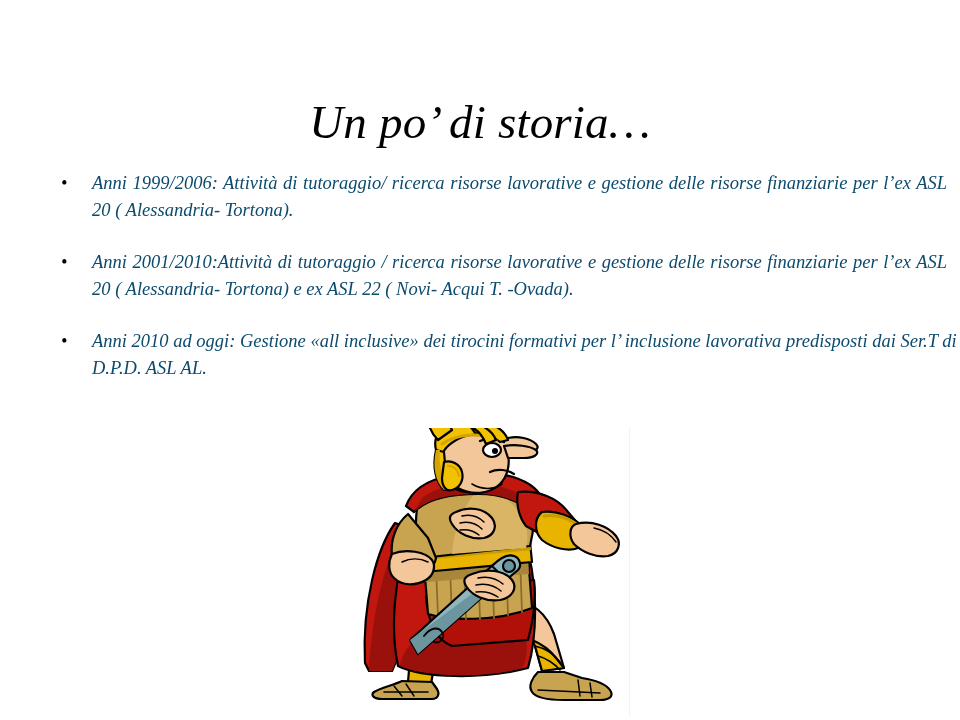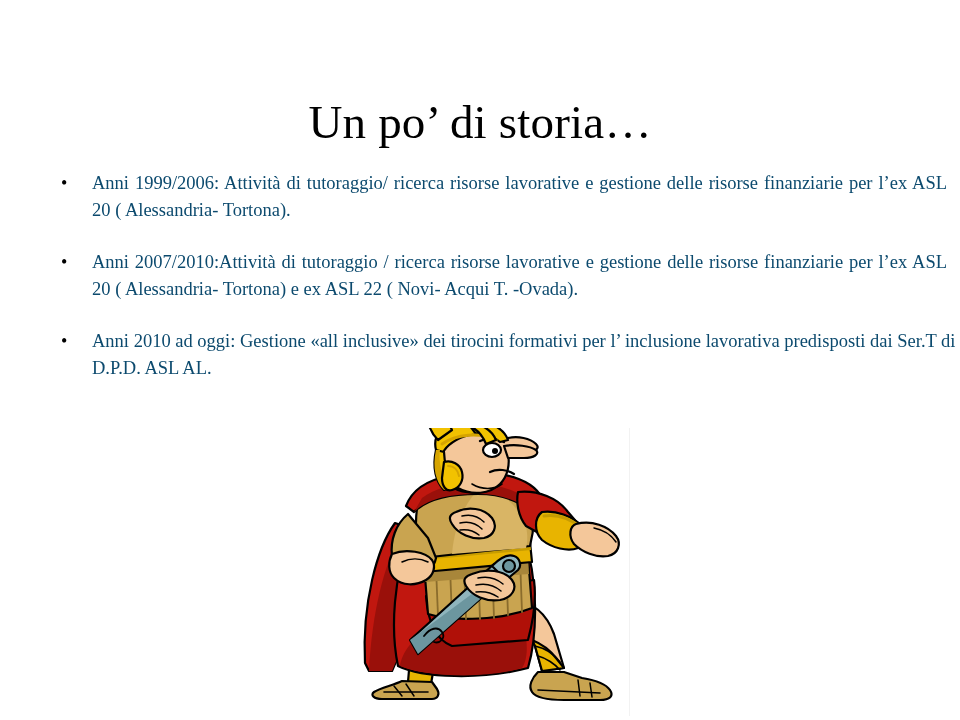--- a/index.html
+++ b/index.html
@@ -15,20 +15,21 @@
     color: #000000;
     position: relative;
   }
 
   .slide {
     position: absolute;
     left: 0; top: 0;
     width: 780px;
     height: 720px;
     background: #ffffff;
+    font-style: italic;
   }
 
   
   .slide-title {
     position: absolute;
     left: 0;
     top: 63px;
     width: 960px;
     text-align: center;
     font-family: "Liberation Serif", "DejaVu Serif", serif;
@@ -100,21 +101,21 @@
 
   <div class="body-list">
 
     <div class="bullet-row">
       <span class="bullet-marker">•</span>
       <div class="bullet-text justified">Anni   1999/2006: Attività di tutoraggio/ ricerca risorse lavorative  e gestione delle risorse finanziarie per l’ex ASL 20 ( Alessandria- Tortona).</div>
     </div>
 
     <div class="bullet-row">
       <span class="bullet-marker">•</span>
-      <div class="bullet-text justified">Anni 2007/2010:Attività di tutoraggio / ricerca risorse lavorative e gestione delle risorse finanziarie per l’ex ASL 20 ( Alessandria- Tortona)  e ex ASL 22 ( Novi- Acqui T. -Ovada).</div>
+      <div class="bullet-text justified">Anni 2001/2010:Attività di tutoraggio / ricerca risorse lavorative e gestione delle risorse finanziarie per l’ex ASL 20 ( Alessandria- Tortona)  e ex ASL 22 ( Novi- Acqui T. -Ovada).</div>
     </div>
 
     <div class="bullet-row">
       <span class="bullet-marker">•</span>
       <div class="bullet-text plain">Anni 2010 ad oggi: Gestione «all inclusive»  dei tirocini formativi per l’ inclusione lavorativa predisposti dai Ser.T di D.P.D. ASL AL.</div>
     </div>
 
   </div>
 
   <div class="picture-frame">

